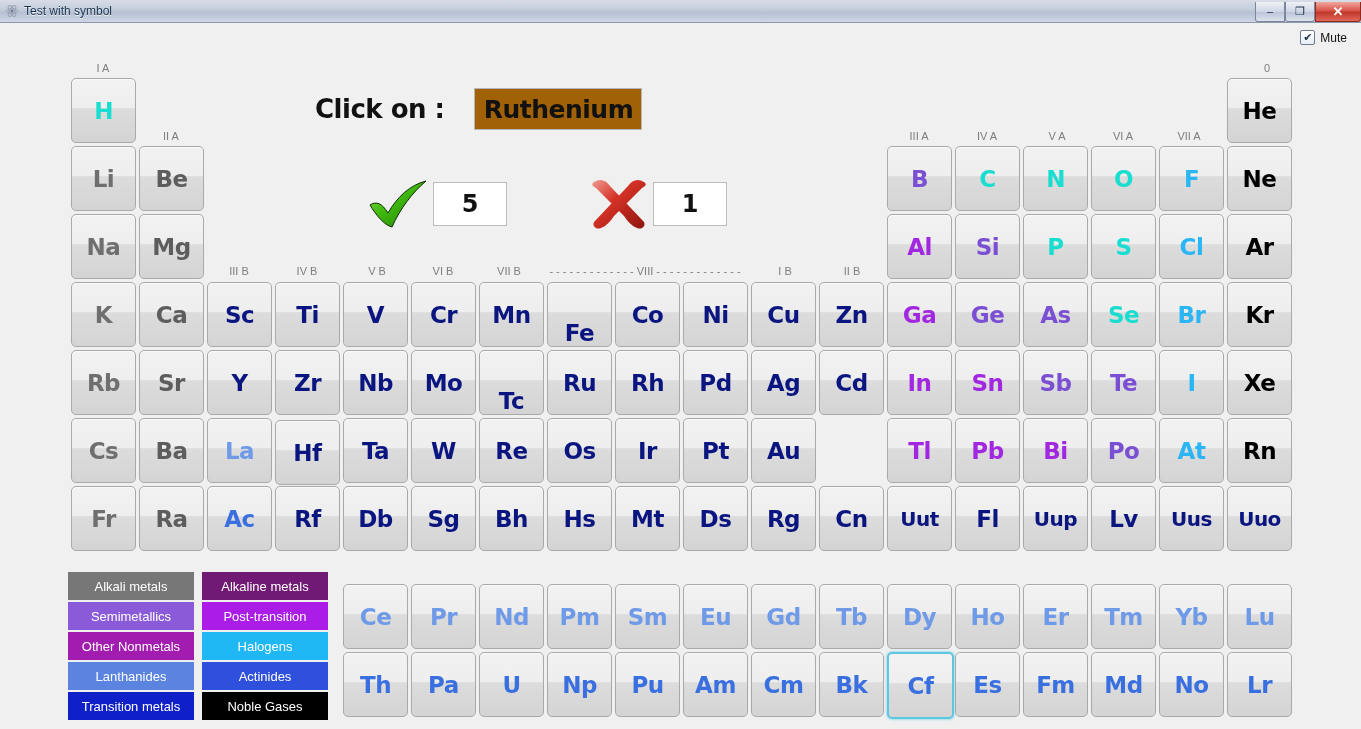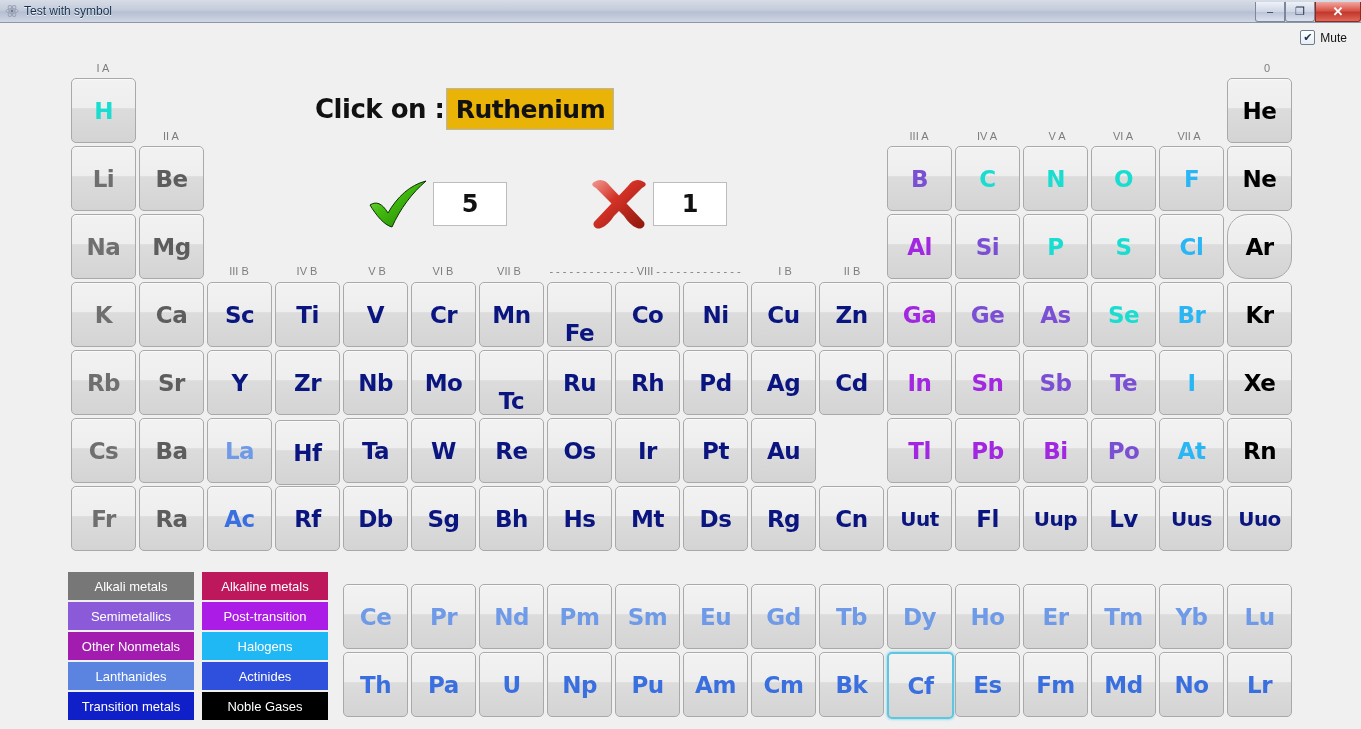--- a/index.html
+++ b/index.html
@@ -56,22 +56,22 @@
   }
   #mute-label{font-size:12px;color:#111;}
 
   
   #prompt-row{position:absolute;left:315px;top:88px;display:flex;align-items:center;}
   #prompt-label{
     font-size:26px;font-weight:bold;color:#111;letter-spacing:-.5px;
     font-family:"DejaVu Sans", sans-serif;
   }
   #prompt-value-box{
-    margin-left:2px;width:166px;height:40px;
-    background:#eab308;border:1px solid #b6b6b6;
+    margin-left:30px;width:166px;height:40px;
+    background:#a16207;border:1px solid #b6b6b6;
     display:flex;align-items:center;justify-content:center;
   }
   #prompt-value{
     font-size:25px;font-weight:bold;color:#111;
     font-family:"DejaVu Sans", sans-serif;letter-spacing:-.5px;
   }
 
   
   #score-row{position:absolute;left:365px;top:178px;display:flex;align-items:center;}
   .score-group{display:flex;align-items:center;}
@@ -275,21 +275,21 @@
     </div>
     <div class="el c-nonmetal" style="left: 1023px; top: 214px;">
       <span>P</span>
     </div>
     <div class="el c-nonmetal" style="left: 1091px; top: 214px;">
       <span>S</span>
     </div>
     <div class="el c-halogen" style="left: 1159px; top: 214px;">
       <span>Cl</span>
     </div>
-    <div class="el c-noble" style="left: 1227px; top: 214px; border-radius: 21px;">
+    <div class="el c-noble" style="left: 1227px; top: 214px;">
       <span>Ar</span>
     </div>
     <div class="el c-alkali" style="left: 71px; top: 282px;">
       <span>K</span>
     </div>
     <div class="el c-alkaline" style="left: 139px; top: 282px;">
       <span>Ca</span>
     </div>
     <div class="el c-trans" style="left: 207px; top: 282px;">
       <span>Sc</span>
@@ -581,21 +581,21 @@
     </div>
     <div class="el c-actin" style="left: 1227px; top: 652px;">
       <span>Lr</span>
     </div>
   </div>
 
 <div id="legend">
     <div class="lg" style="background: rgb(119, 119, 119);">
       <span>Alkali metals</span>
     </div>
-    <div class="lg" style="background: #be185d;">
+    <div class="lg" style="background: #701a75;">
       <span>Alkaline metals</span>
     </div>
     <div class="lg" style="background: rgb(138, 90, 216);">
       <span>Semimetallics</span>
     </div>
     <div class="lg" style="background: rgb(171, 28, 230);">
       <span>Post-transition</span>
     </div>
     <div class="lg" style="background: #a21caf;">
       <span>Other Nonmetals</span>

